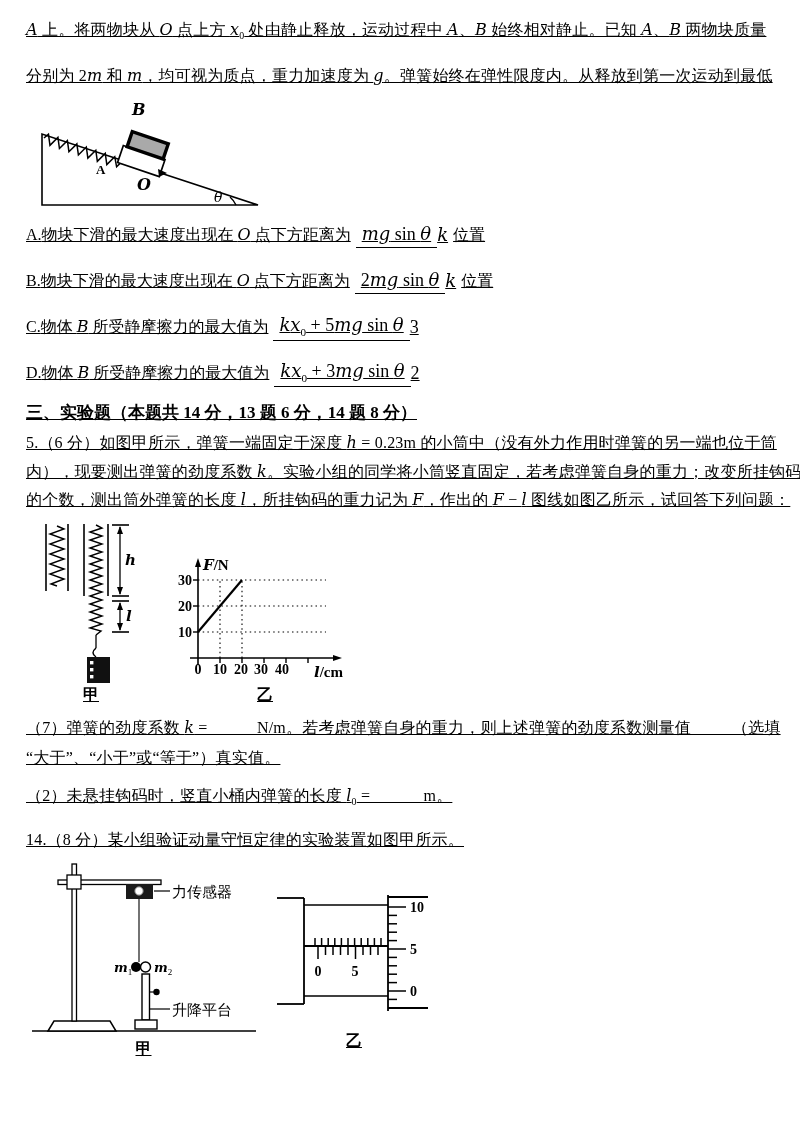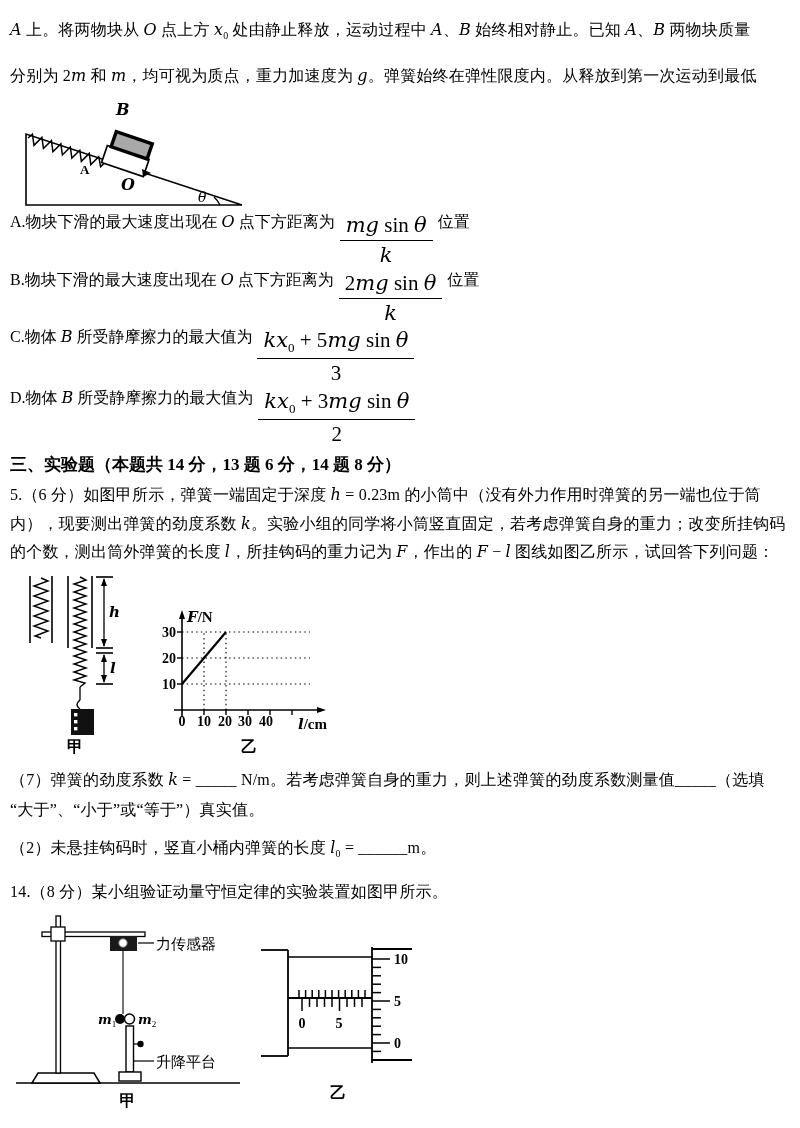--- a/index.html
+++ b/index.html
@@ -1,25 +1,25 @@
 <!DOCTYPE html>
 <html><head>
 <meta charset="utf-8">
 <style>
   html,body{margin:0;padding:0;background:#fff;}
   body{width:800px;height:1128px;overflow:hidden;color:#000;
        font-family:"Liberation Serif","DejaVu Serif",serif;}
-  .page{box-sizing:border-box;width:800px;height:1128px;padding:10px 26px 0 10px;}
+  .page{box-sizing:border-box;width:800px;height:1128px;padding:10px 26px 0 26px;text-decoration:underline;}
   .tline{font-size:16px;line-height:40px;white-space:nowrap;letter-spacing:.2px;}
   .nline{font-size:16px;line-height:28.5px;white-space:nowrap;letter-spacing:.2px;}
   .sline{font-size:16px;line-height:30px;white-space:nowrap;letter-spacing:.2px;}
   .it{font-style:italic;font-family:"DejaVu Serif",serif;}
   sub{font-size:.62em;}
-  .opt{display:flex;min-height:46px;font-size:16px;white-space:nowrap;}
-  .frac{display:inline-flex;flex-direction:column;align-items:center;margin:0 5px;font-size:21px;}
+  .opt{display:flex;align-items:center;min-height:46px;font-size:16px;white-space:nowrap;}
+  .frac{display:inline-flex;flex-direction:row;align-items:center;margin:0 5px;font-size:18px;}
   .frac .num{padding:0 6px 1px 6px;border-bottom:1.4px solid #000;line-height:1.3;}
   .frac .den{line-height:1.3;padding-top:1px;}
   .sec{font-size:17px;font-weight:bold;line-height:26px;margin-top:4px;white-space:nowrap;}
   .figrow{display:flex;align-items:flex-end;}
   .figcol{display:flex;flex-direction:column;align-items:center;}
   .figlabel{font-size:16px;font-weight:bold;line-height:20px;}
   svg{display:block;}
   .svgtxt{font-family:"Liberation Serif","DejaVu Serif",serif;}
   .svgit{font-style:italic;font-family:"DejaVu Serif",serif;}
 </style>

